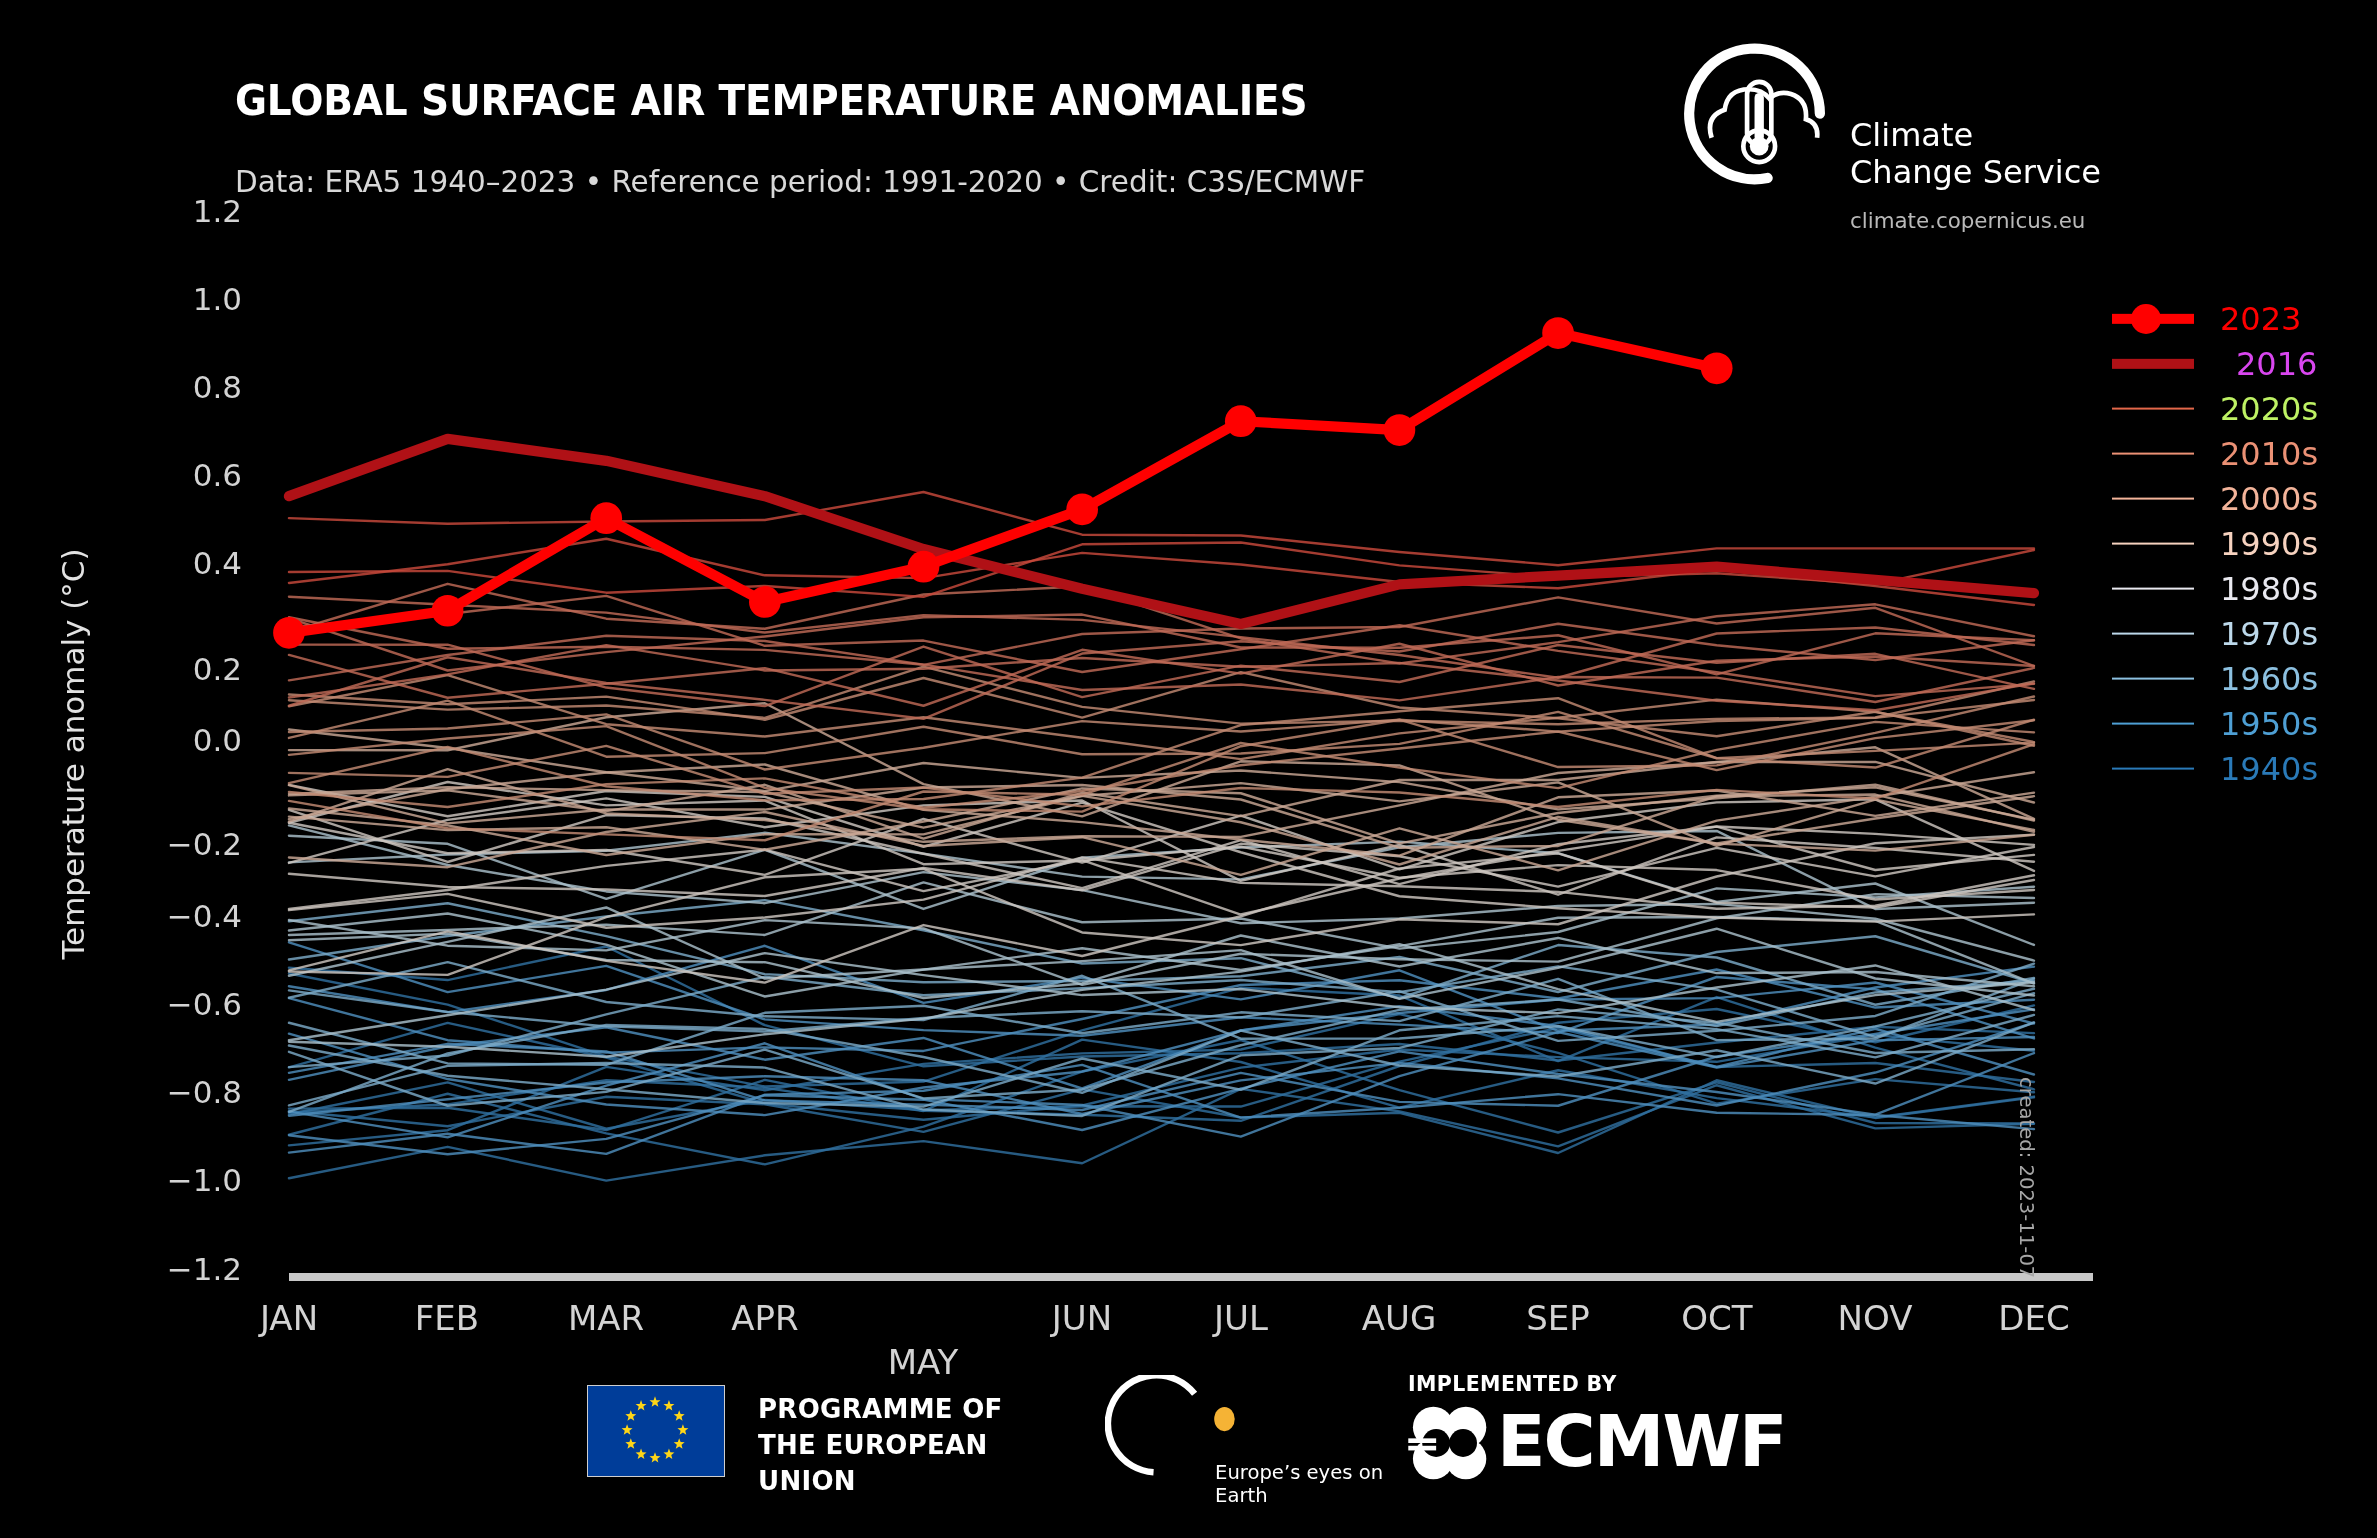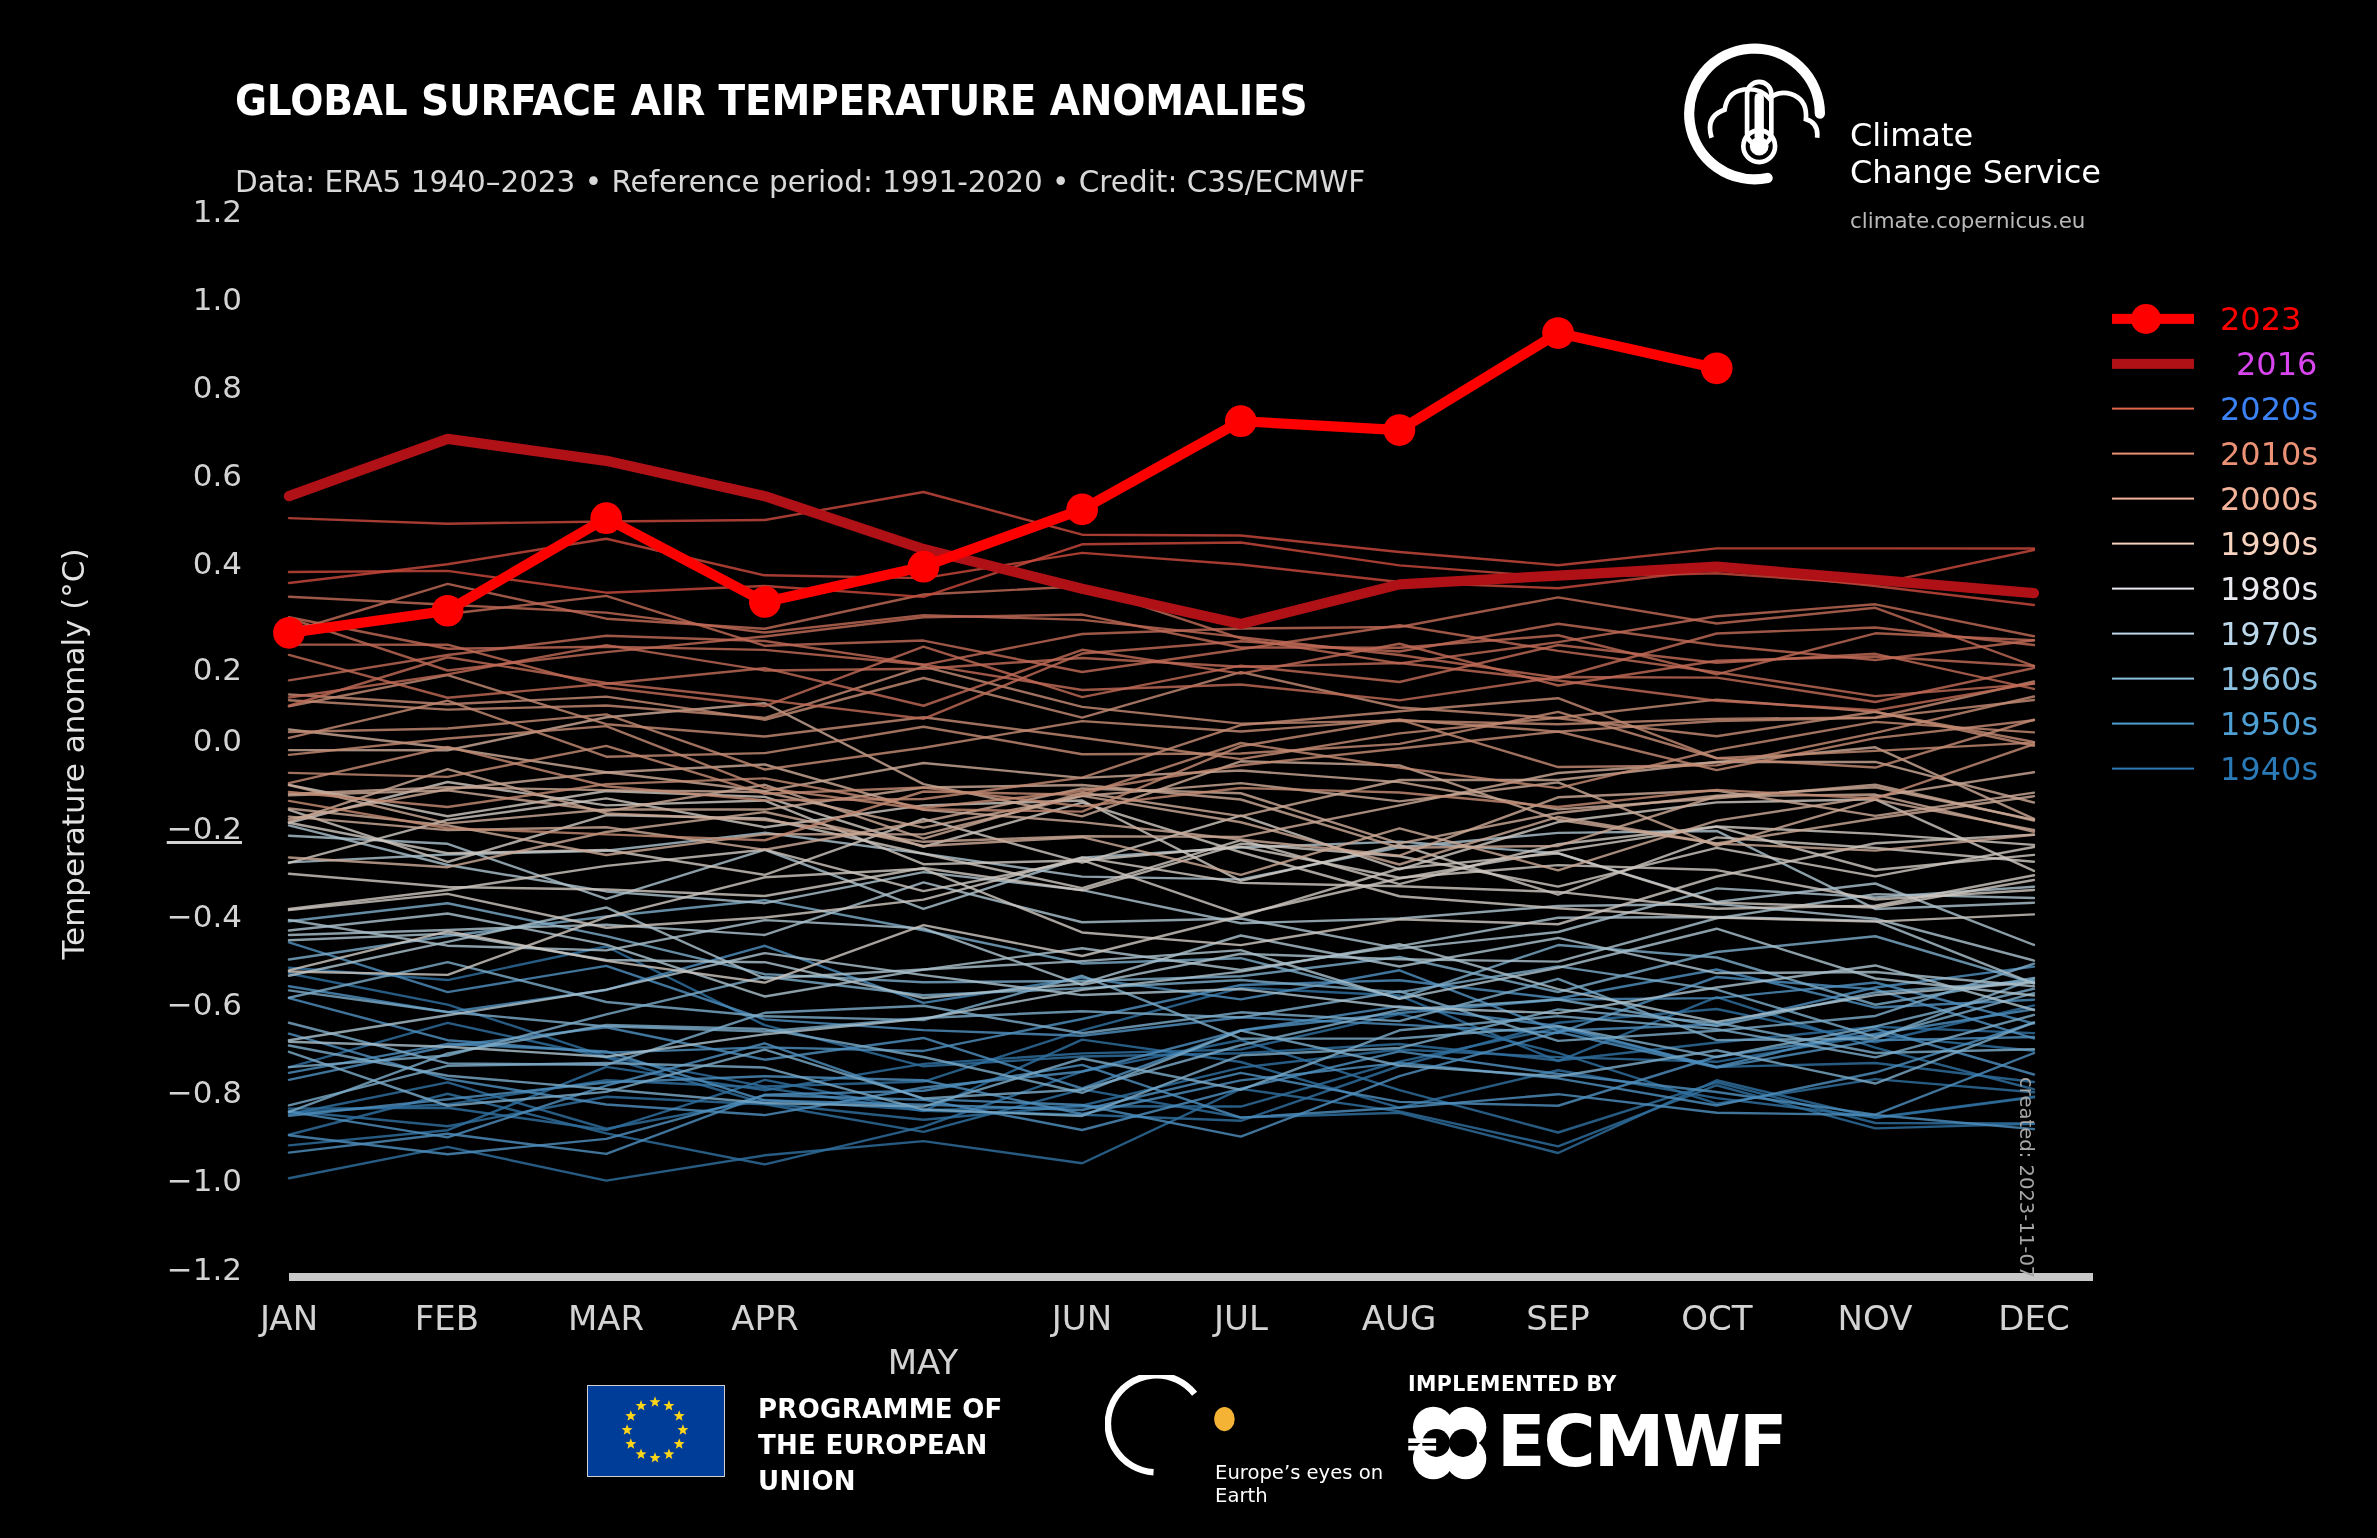--- a/index.html
+++ b/index.html
@@ -183,21 +183,21 @@
     </svg>
   <div id="y-axis-title">Temperature anomaly (°C)</div>
   <div id="y-ticks">
       <div class="ytick" style="left: 93px; width: 149px; top: -21.4px;">1.2</div>
       <div class="ytick" style="left: 93px; width: 149px; top: 67px;">1.0</div>
       <div class="ytick" style="left: 93px; width: 149px; top: 155px;">0.8</div>
       <div class="ytick" style="left: 93px; width: 149px; top: 243px;">0.6</div>
       <div class="ytick" style="left: 93px; width: 149px; top: 331px;">0.4</div>
       <div class="ytick" style="left: 93px; width: 149px; top: 401px; margin-top: 36px;">0.2</div>
       <div class="ytick" style="left: 93px; width: 149px; top: 508px;">0.0</div>
-      <div class="ytick" style="left: 93px; width: 149px; top: 596px; text-decoration: underline;">−0.2</div>
+      <div class="ytick" style="left: 93px; width: 149px; top: 612px;">−0.2</div>
       <div class="ytick" style="left: 93px; width: 149px; top: 684px;">−0.4</div>
       <div class="ytick" style="left: 93px; width: 149px; top: 772px;">−0.6</div>
       <div class="ytick" style="left: 93px; width: 149px; top: 860px;">−0.8</div>
       <div class="ytick" style="left: 93px; width: 149px; top: 948px;">−1.0</div>
       <div class="ytick" style="left: 93px; width: 149px; top: 1037px;">−1.2</div>
     </div>
   <div id="x-axis-line" style="left: 289px; width: 1804px; top: 1059px;"></div>
   <div id="x-ticks">
       <div class="xtick" style="left: 196px; top: 1084px;">JAN</div>
       <div class="xtick" style="left: 354px; top: 1084px;">FEB</div>
@@ -219,21 +219,21 @@
       <div class="legend-line" style="height: 10.3px; background: rgb(255, 0, 0);"></div>
       <div class="legend-dot" style="background: rgb(255, 0, 0);"></div>
       <div class="legend-label" style="color: rgb(255, 0, 0);">2023</div>
     </div>
     <div class="legend-row">
       <div class="legend-line" style="height: 10.3px; background: rgb(176, 17, 22);"></div>
       <div class="legend-label" style="color: #d946ef; margin-left: 16px;">2016</div>
     </div>
     <div class="legend-row">
       <div class="legend-line" style="height: 2.8px; background: rgb(226, 103, 74);"></div>
-      <div class="legend-label" style="color: #3b82f6;">2020s</div>
+      <div class="legend-label" style="color: #bef264;">2020s</div>
     </div>
     <div class="legend-row">
       <div class="legend-line" style="height: 2.8px; background: rgb(235, 145, 117);"></div>
       <div class="legend-label" style="color: rgb(235, 145, 117);">2010s</div>
     </div>
     <div class="legend-row">
       <div class="legend-line" style="height: 2.8px; background: rgb(243, 180, 154);"></div>
       <div class="legend-label" style="color: rgb(243, 180, 154);">2000s</div>
     </div>
     <div class="legend-row">

